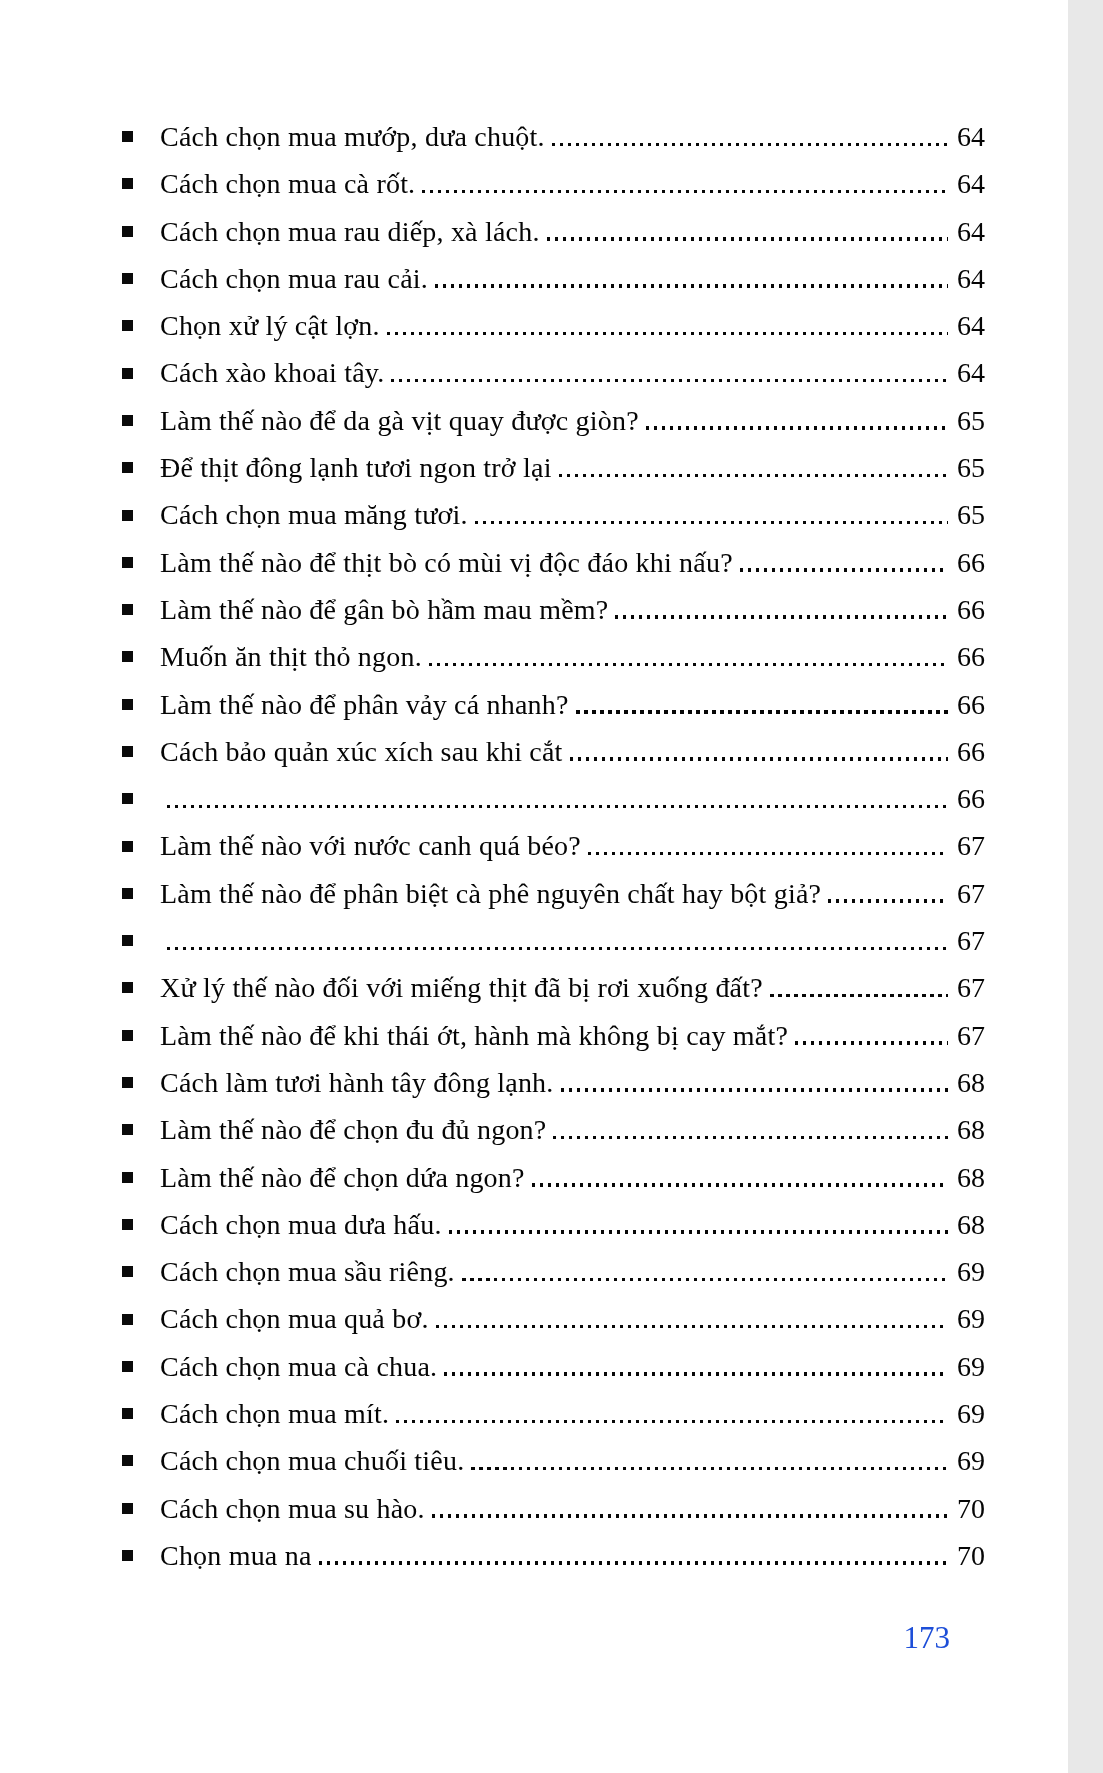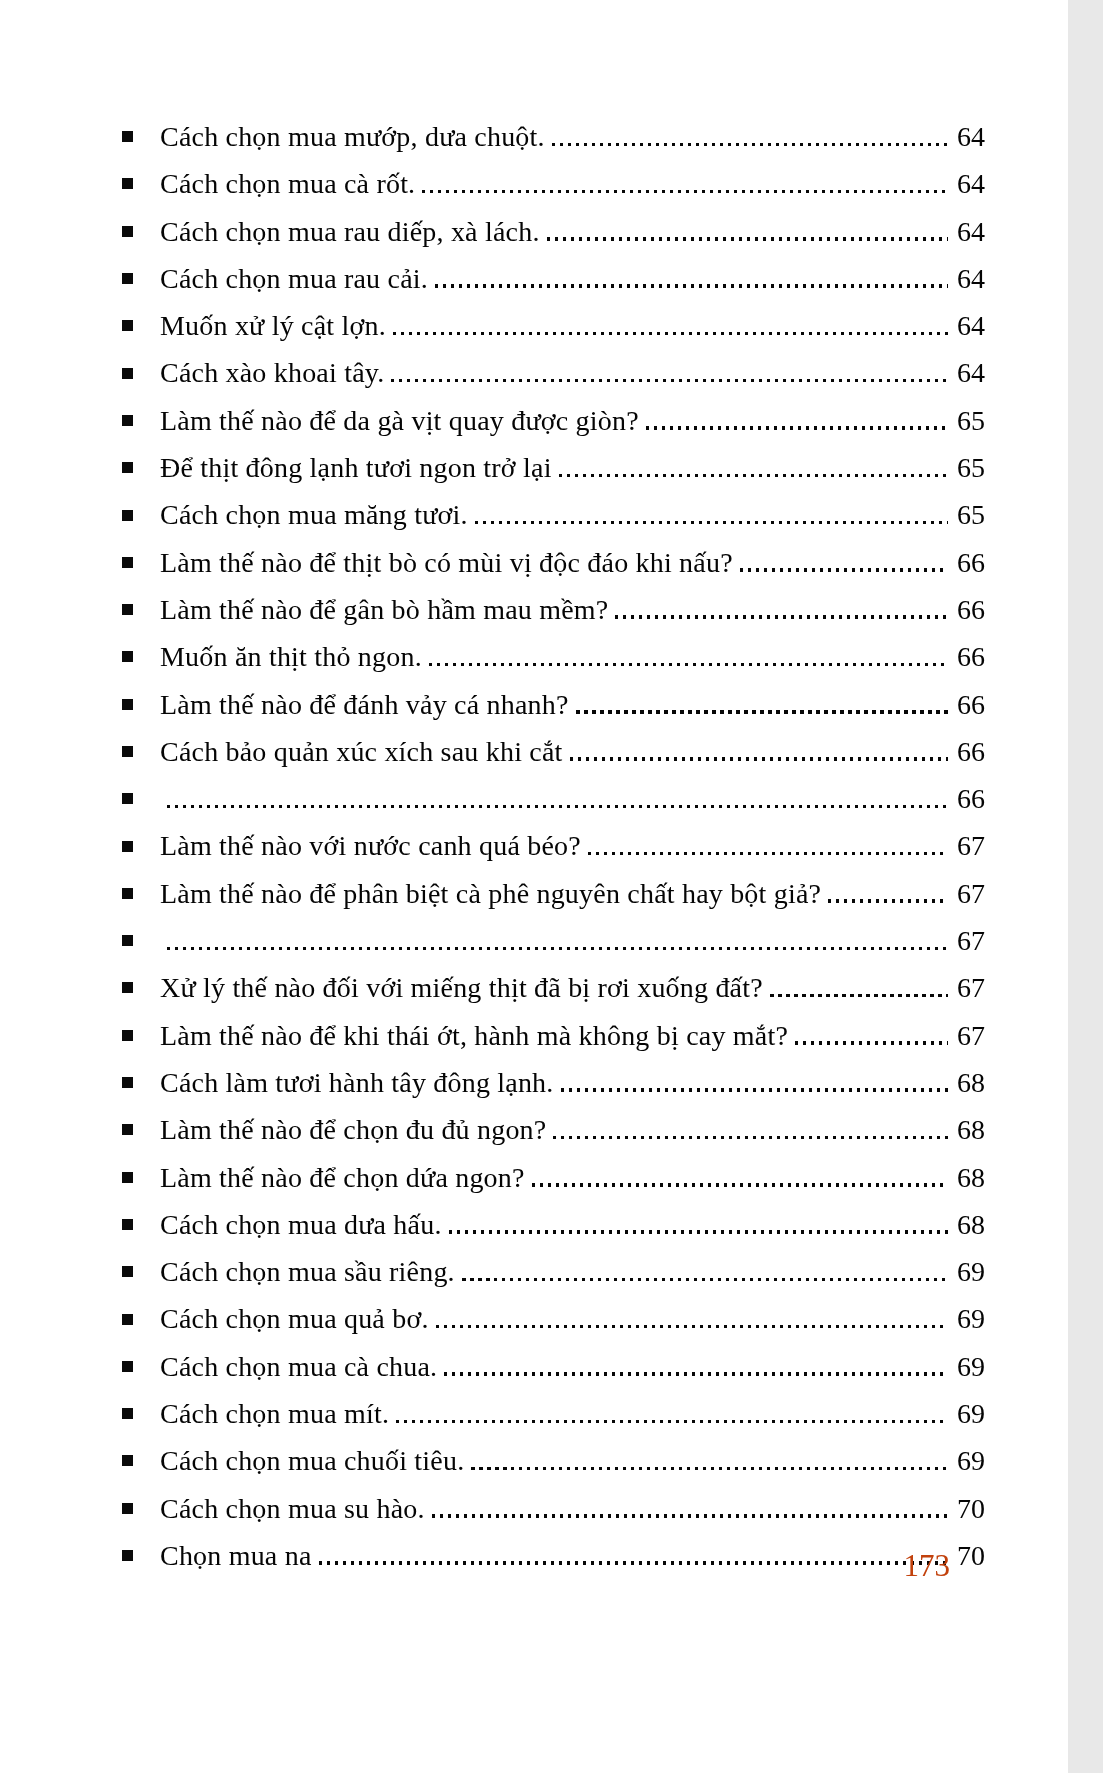--- a/index.html
+++ b/index.html
@@ -51,24 +51,24 @@
       #070707 0px, #070707 3.5px,
       transparent 3.5px, transparent 8px);
   }
   .pnum {
     flex: 0 0 auto;
     font-size: 28px;
   }
   .footer-pagenum {
     position: absolute;
     right: 118px;
-    top: 1548px;
+    top: 1620px;
     font-size: 31px;
     line-height: 36px;
-    color: #c2410c;
+    color: #1d4ed8;
   }
 </style>
 </head>
 <body>
 
 <div class="page">
   <div class="toc" id="toc-list">
   <div class="toc-row">
     <span class="bullet"></span>
     <span class="label">Cách chọn mua mướp, dưa chuột.</span>
@@ -92,21 +92,21 @@
 
   <div class="toc-row">
     <span class="bullet"></span>
     <span class="label">Cách chọn mua rau cải.</span>
     <span class="leader"></span>
     <span class="pnum">64</span>
   </div>
 
   <div class="toc-row">
     <span class="bullet"></span>
-    <span class="label">Muốn xử lý cật lợn.</span>
+    <span class="label">Chọn xử lý cật lợn.</span>
     <span class="leader"></span>
     <span class="pnum">64</span>
   </div>
 
   <div class="toc-row">
     <span class="bullet"></span>
     <span class="label">Cách xào khoai tây.</span>
     <span class="leader"></span>
     <span class="pnum">64</span>
   </div>
@@ -148,21 +148,21 @@
 
   <div class="toc-row">
     <span class="bullet"></span>
     <span class="label">Muốn ăn thịt thỏ ngon.</span>
     <span class="leader"></span>
     <span class="pnum">66</span>
   </div>
 
   <div class="toc-row">
     <span class="bullet"></span>
-    <span class="label">Làm thế nào để đánh vảy cá nhanh?</span>
+    <span class="label">Làm thế nào để phân vảy cá nhanh?</span>
     <span class="leader"></span>
     <span class="pnum">66</span>
   </div>
 
   <div class="toc-row">
     <span class="bullet"></span>
     <span class="label">Cách bảo quản xúc xích sau khi cắt</span>
     <span class="leader"></span>
     <span class="pnum">66</span>
   </div>

